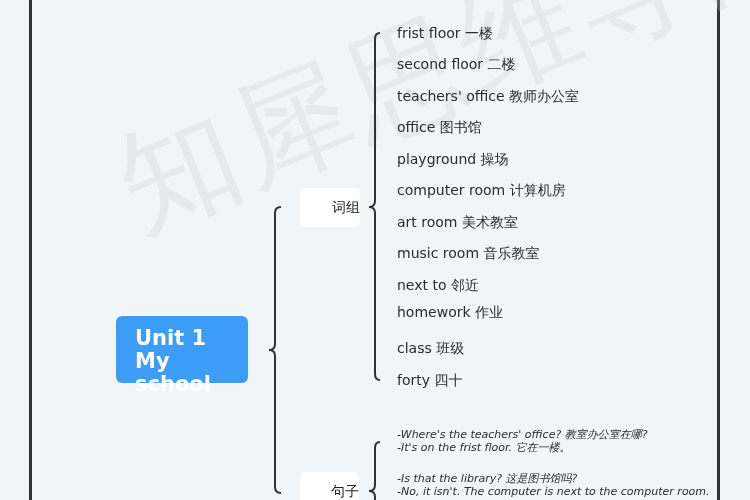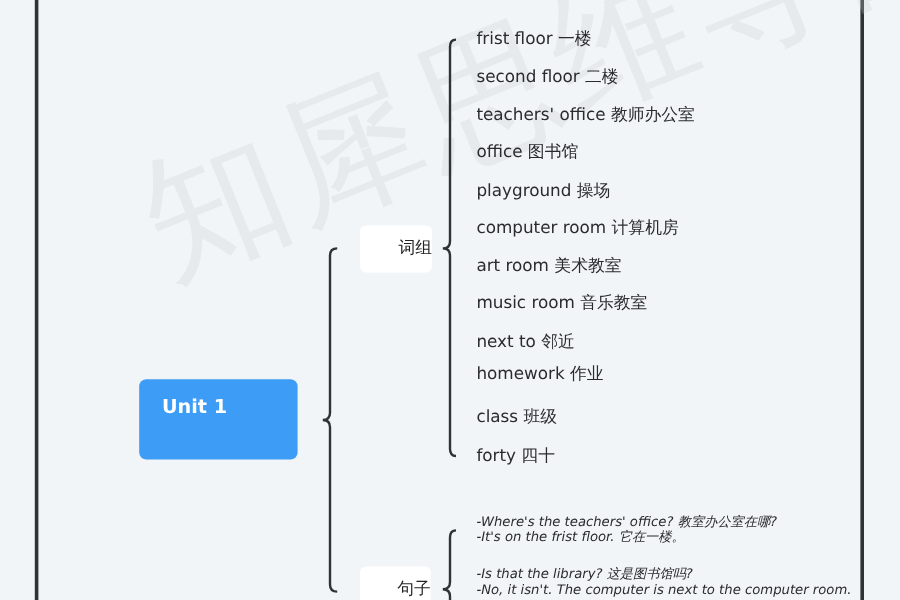--- a/index.html
+++ b/index.html
@@ -15,21 +15,21 @@
     .watermark {
       position: absolute; left: 95px; top: 120px;
       font-size: 118px; color: rgba(200,205,210,0.28);
       transform: rotate(-22deg); transform-origin: left top;
       white-space: nowrap; letter-spacing: 4px; pointer-events: none;
       font-weight: 300;
     }
     .root {
       position: absolute; left: 116px; top: 316px; width: 132px; height: 67px;
       background: #3d9cf5; border-radius: 6px; color: #fff;
-      font-weight: bold; font-size: 16px; line-height: 23px;
+      font-weight: bold; font-size: 21px; line-height: 23px;
       box-sizing: border-box; padding: 11px 0 0 19px;
     }
     .root span { display: block; }
     .branch {
       position: absolute; background: #ffffff; border-radius: 5px;
       font-size: 14px; text-align: right; color: #222;
     }
     .branch-vocab { left: 300px; top: 188px; width: 60px; height: 39px; line-height: 39px; }
     .branch-sentences { left: 300px; top: 472px; width: 59px; height: 39px; line-height: 39px; }
     svg.lines { position: absolute; left: 0; top: 0; }
@@ -54,20 +54,21 @@
 
   <path d="M281 207 Q275 207 275 213 L275 344 Q275 350 269 350 Q275 350 275 356 L275 487 Q275 493 281 493" fill="none" stroke="#2f3236" stroke-width="2"></path>
 
   <path d="M380 33 Q375 33 375 39 L375 201 Q375 207 369 207 Q375 207 375 213 L375 374 Q375 380 380 380" fill="none" stroke="#2f3236" stroke-width="2"></path>
 
   <path d="M380 442 Q375 442 375 448 L375 485 Q375 491 369 491 Q375 491 375 497 L375 500" fill="none" stroke="#2f3236" stroke-width="2"></path>
 </svg>
 
 <div class="root">
   <span>Unit 1</span>
+  <span>My school</span>
 </div>
 
 <div class="branch branch-vocab">词组</div>
 <div class="branch branch-sentences">句子</div>
 
 <div class="leaf" style="top:26px">frist floor 一楼</div>
 <div class="leaf" style="top:57px">second floor 二楼</div>
 <div class="leaf" style="top:89px">teachers' office 教师办公室</div>
 <div class="leaf" style="top:120px">office 图书馆</div>
 <div class="leaf" style="top:152px">playground 操场</div>

